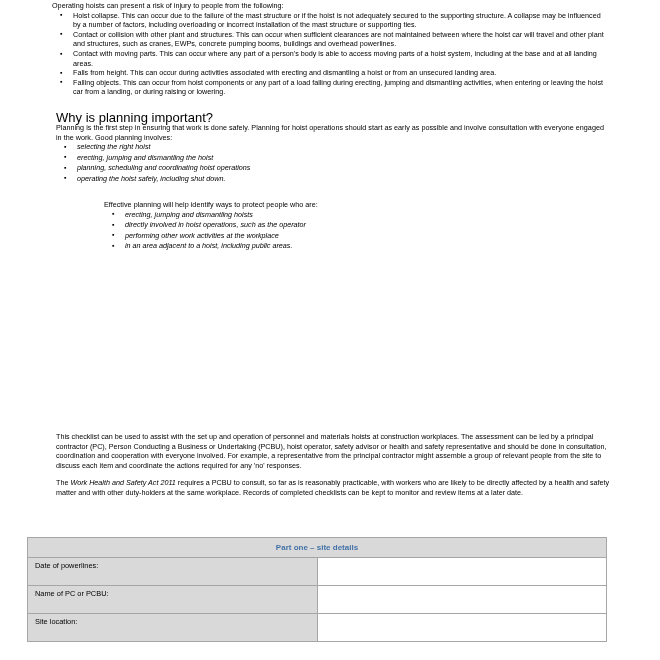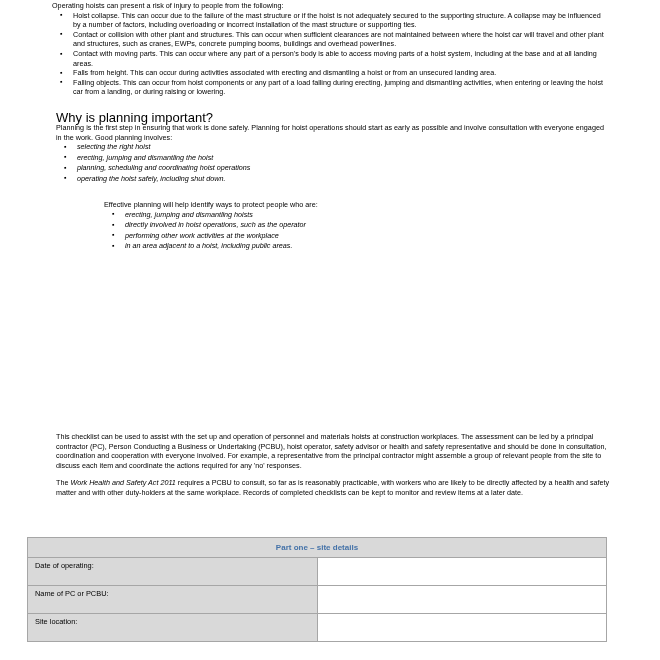--- a/index.html
+++ b/index.html
@@ -164,21 +164,21 @@
     <div class="spacer-md"></div>
     <p class="para-block"><span>The </span><span class="italic">Work Health and Safety Act 2011</span><span> requires a PCBU to consult, so far as is reasonably practicable, with workers who are likely to be directly affected by a health and safety matter and with other duty-holders at the same workplace. Records of completed checklists can be kept to monitor and review items at a later date.</span></p>
   </div>
 
   <table class="site-table">
     <tbody>
       <tr>
         <td class="th-cell" colspan="2">Part one – site details</td>
       </tr>
       <tr>
-        <td class="label-cell">Date of operating:</td>
+        <td class="label-cell">Date of powerlines:</td>
         <td class="value-cell"></td>
       </tr>
       <tr>
         <td class="label-cell">Name of PC or PCBU:</td>
         <td class="value-cell"></td>
       </tr>
       <tr>
         <td class="label-cell">Site location:</td>
         <td class="value-cell"></td>
       </tr>

